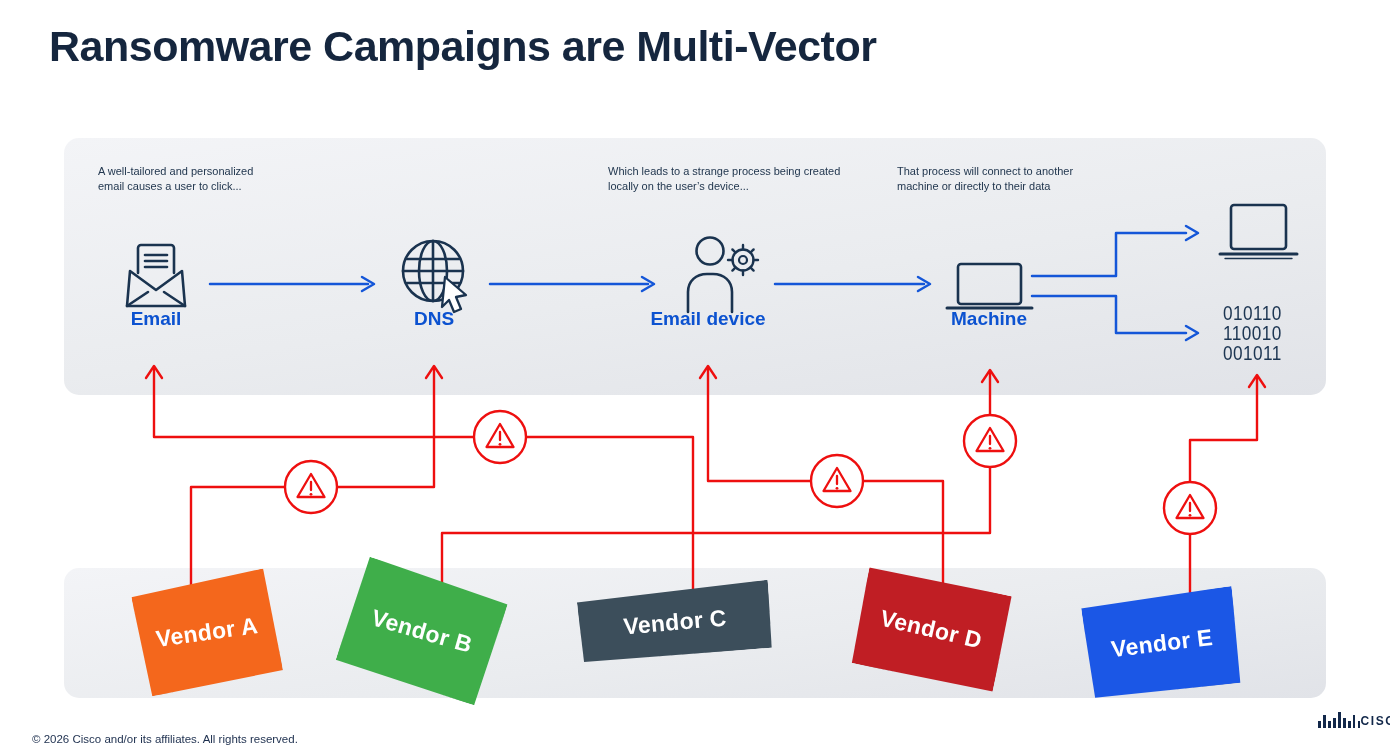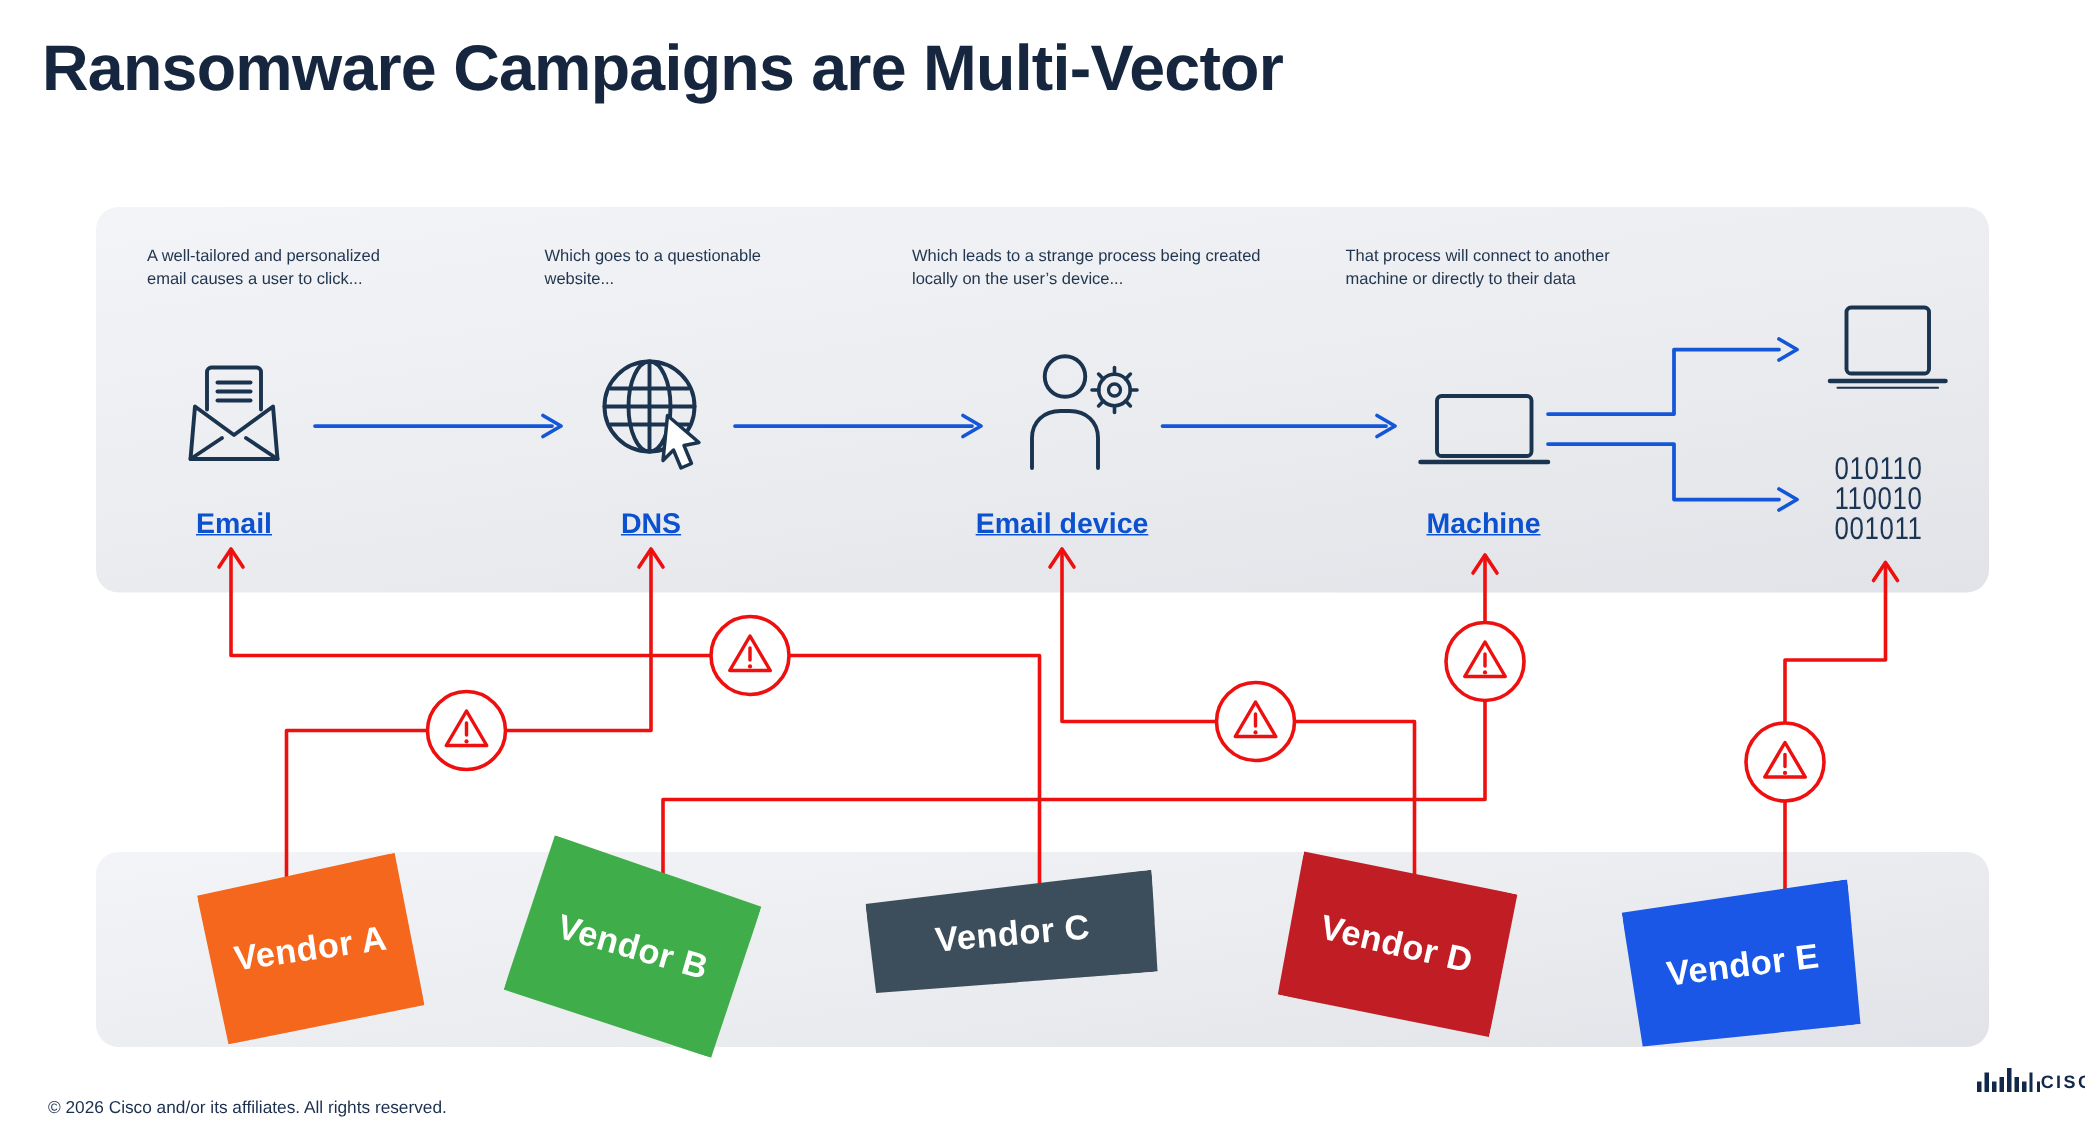--- a/index.html
+++ b/index.html
@@ -1,26 +1,26 @@
 <!DOCTYPE html>
 <html><head>
 <meta charset="utf-8">
 <style>
   html,body{margin:0;padding:0;background:#ffffff;width:1390px;height:756px;overflow:hidden;
     font-family:"Liberation Sans","DejaVu Sans",sans-serif;}
   .stage{position:relative;width:1390px;height:756px;background:#ffffff;}
-  .title{position:absolute;left:28px;top:22px;font-size:43px;font-weight:bold;color:#15263e;
+  .title{position:absolute;left:49px;top:22px;font-size:43px;font-weight:bold;color:#15263e;
     letter-spacing:-0.5px;}
   .band{position:absolute;left:64px;width:1262px;border-radius:15px;
     background:linear-gradient(172deg,#f3f4f7 0%,#eaecef 55%,#e1e3e8 100%);}
   .band.top{top:138px;height:257px;}
   .band.bottom{top:568px;height:130px;}
   .step-text{position:absolute;top:164px;font-size:11px;line-height:1.32;color:#22374f;}
-  .flow-label{position:absolute;top:339px;font-size:19px;font-weight:bold;color:#0c52d0;
-    text-align:center;transform:translateX(-50%);white-space:nowrap;text-decoration:underline;}
+  .flow-label{position:absolute;top:308px;font-size:19px;font-weight:bold;color:#0c52d0;
+    text-align:center;transform:translateX(-50%);white-space:nowrap;}
   .binary{position:absolute;left:1223px;top:303px;color:#1c3552;font-size:21px;line-height:20px;
     transform:scaleX(.82);transform-origin:left center;letter-spacing:0.5px;}
   svg.overlay{position:absolute;left:0;top:0;z-index:3;}
   .vendor{position:absolute;z-index:4;display:flex;align-items:center;justify-content:center;
     color:#fff;font-weight:bold;font-size:23px;letter-spacing:.3px;
     box-shadow:5px 14px 16px rgba(45,50,65,.30);}
   .v-a{left:137px;top:577px;width:140px;height:111px;transform:rotate(-8deg);
     clip-path:polygon(0% 9%,96% 0%,100% 93%,5% 100%);}
   .v-b{left:347px;top:574px;width:150px;height:114px;transform:rotate(16deg);
     clip-path:polygon(3% 0%,100% 7%,97% 100%,0% 95%);}
@@ -41,21 +41,20 @@
 <body>
 
 <div class="stage">
 
   <div class="title">Ransomware Campaigns are Multi-Vector</div>
 
   <div class="band top"></div>
   <div class="band bottom"></div>
 
   <div class="step-text" style="left:98px;width:175px">A well-tailored and personalized email causes a user to click...</div>
-  <div class="step-text" style="left:363px;width:185px">Which goes to a questionable website...</div>
   <div class="step-text" style="left:897px;width:215px">That process will connect to another machine or directly to their data</div>
   <div class="step-text" style="left:608px;width:240px">Which leads to a strange process being created locally on the user’s device...</div>
 
   <div class="flow-label" style="left:156px">Email</div>
   <div class="flow-label" style="left:434px">DNS</div>
   <div class="flow-label" style="left:708px">Email device</div>
   <div class="flow-label" style="left:989px">Machine</div>
 
   <div class="binary">
     <div>010110</div>

